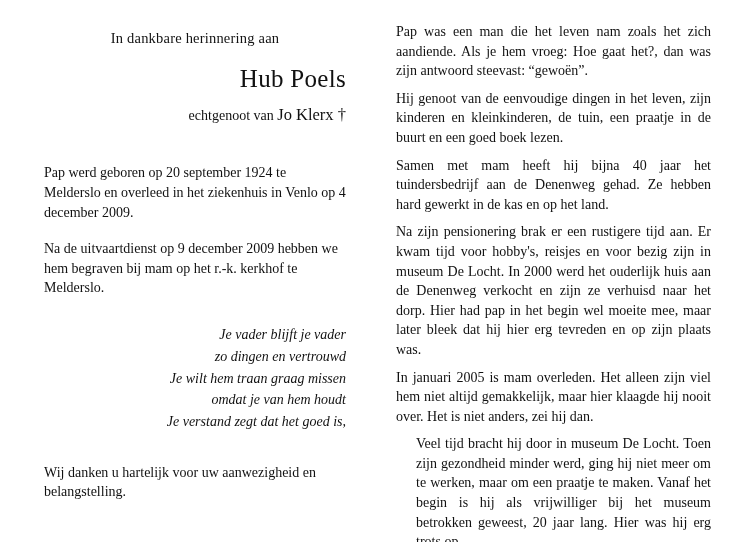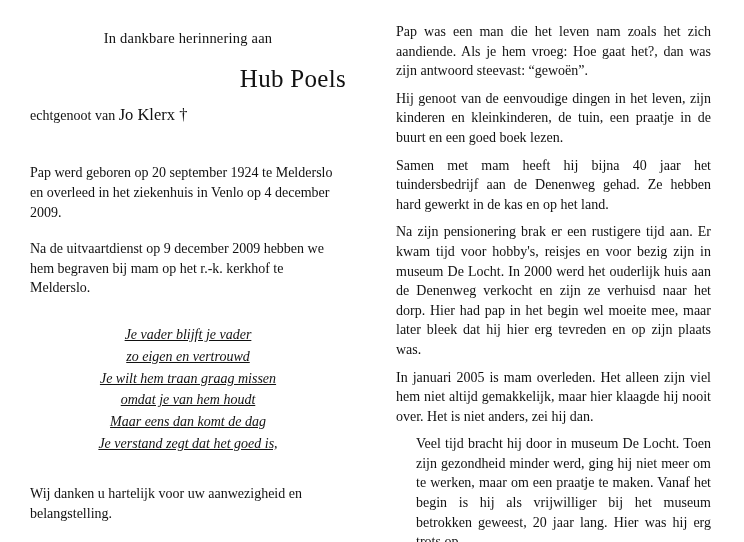--- a/index.html
+++ b/index.html
@@ -20,21 +20,21 @@
     height: 542px;
     box-sizing: border-box;
     display: flex;
   }
   .col {
     box-sizing: border-box;
     height: 542px;
   }
   .col-left {
     width: 372px;
-    padding: 22px 26px 18px 30px;
+    padding: 22px 26px 18px 44px;
   }
   .col-right {
     width: 372px;
     padding: 22px 33px 18px 24px;
   }
   .divider {
     position: absolute;
     left: 372px;
     top: 0;
     width: 1px;
@@ -51,40 +51,39 @@
     letter-spacing: 0.2px;
   }
   .deceased-name {
     text-align: right;
     font-size: 25px;
     margin: 0 0 12px 0;
     font-weight: normal;
     letter-spacing: 0.3px;
   }
   .spouse-line {
-    text-align: left;
+    text-align: right;
     font-size: 14px;
     margin-bottom: 38px;
   }
   .spouse-line .spouse-name {
     font-size: 16.5px;
   }
   .para {
     font-size: 14px;
     line-height: 1.42;
     margin: 16px 0 16px 0;
     text-align: left;
   }
   .poem {
-    text-align: center;
+    text-align: right;
     font-style: italic;
     font-size: 14px;
     line-height: 1.55;
     margin: 26px 0 30px 0;
-    text-decoration: underline;
   }
   .poem div {
     white-space: nowrap;
   }
   .thanks {
     font-size: 14px;
     margin: 0 0 16px 0;
     line-height: 1.4;
   }
 
@@ -122,24 +121,23 @@
     <div class="spouse-line">
       <span>echtgenoot van </span><span class="spouse-name">Jo Klerx †</span>
     </div>
 
     <p class="para">Pap werd geboren op 20 september 1924 te Melderslo en overleed in het ziekenhuis in Venlo op 4 december 2009.</p>
 
     <p class="para">Na de uitvaartdienst op 9 december 2009 hebben we hem begraven bij mam op het r.-k. kerkhof te Melderslo.</p>
 
     <div class="poem">
       <div>Je vader blijft je vader</div>
-      <div>zo eigen en vertrouwd</div>
+      <div>zo dingen en vertrouwd</div>
       <div>Je wilt hem traan graag missen</div>
       <div>omdat je van hem houdt</div>
-      <div>Maar eens dan komt de dag</div>
       <div>Je verstand zegt dat het goed is,</div>
     </div>
 
     <p class="thanks">Wij danken u hartelijk voor uw aanwezigheid en belangstelling.</p>
 
   </div>
 
   <div class="divider"></div>
 
   <div class="col col-right">

